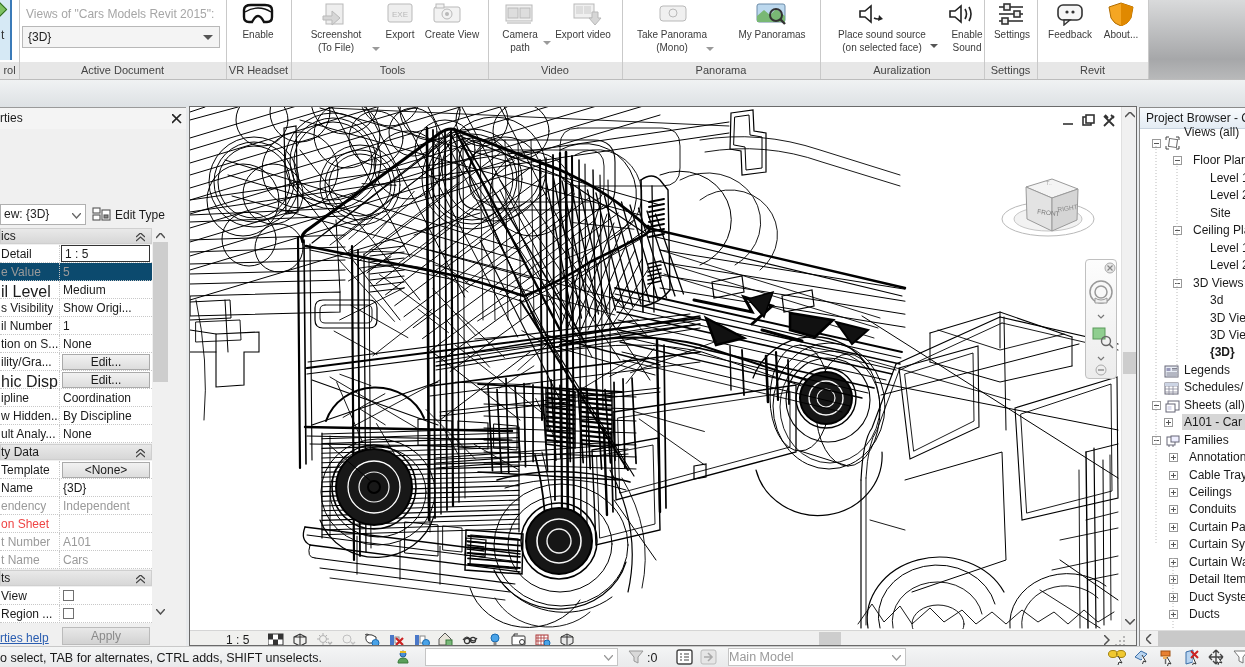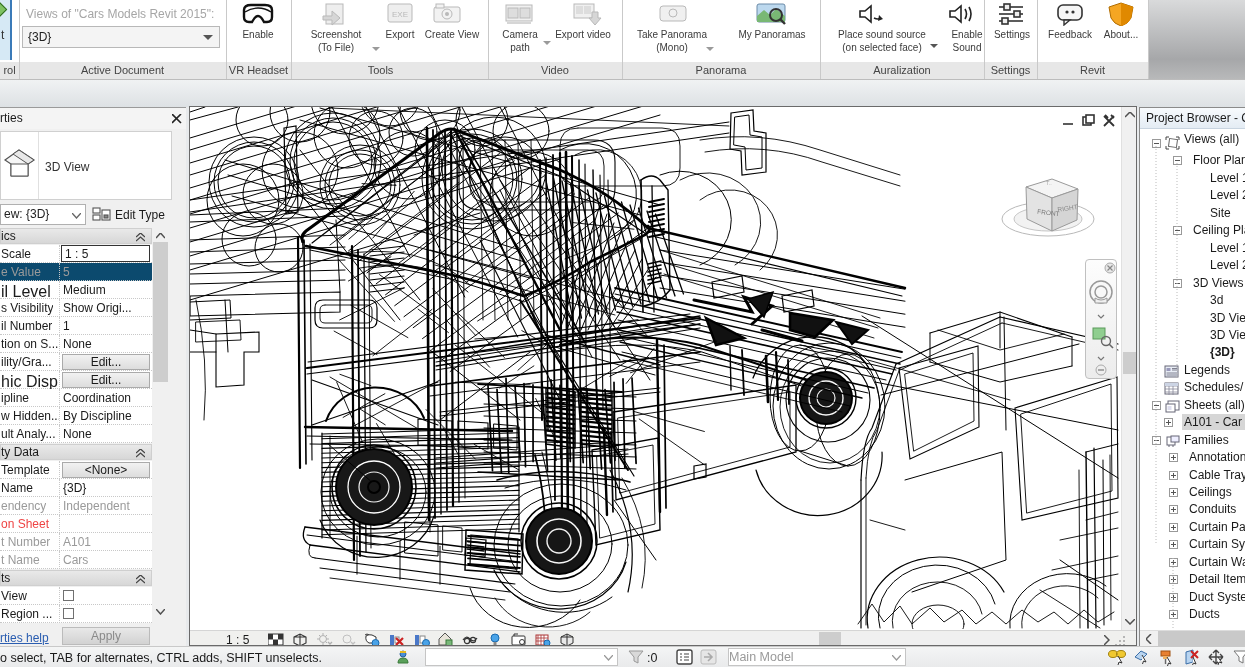--- a/index.html
+++ b/index.html
@@ -19,21 +19,21 @@
     <div class="vline" style="left:488px"></div>
     <div class="vline" style="left:622px"></div>
     <div class="vline" style="left:820px"></div>
     <div class="vline" style="left:984px"></div>
     <div class="vline" style="left:1037px"></div>
     <div class="vline" style="left:1148px"></div>
     <div class="abs" style="left:0;top:79px;width:1245px;height:1px;background:#bcbcbc"></div>
     <div class="glabel" style="left:0px;width:19px">rol</div>
     <div class="glabel" style="left:19px;width:207px">Active Document</div>
     <div class="glabel" style="left:226px;width:65px">VR Headset</div>
-    <div class="glabel" style="left:282px;width:197px">Tools</div>
+    <div class="glabel" style="left:294px;width:197px">Tools</div>
     <div class="glabel" style="left:488px;width:134px">Video</div>
     <div class="glabel" style="left:622px;width:198px">Panorama</div>
     <div class="glabel" style="left:820px;width:164px">Auralization</div>
     <div class="glabel" style="left:984px;width:53px">Settings</div>
     <div class="glabel" style="left:1037px;width:111px">Revit</div>
     <div class="abs" style="left:0;top:0;width:12px;height:60px;background:#d6e9f5;border-right:2px solid #3a7ab8">
 <div class="abs" style="left:-6px;top:4px;width:11px;height:11px;background:#7ec262;border:1px solid #2e6b1e;transform:rotate(45deg)"></div>
 <div class="abs" style="left:1px;top:28px;font-size:12px;color:#333">t</div>
     </div>
     <div class="abs gray" style="left:26px;top:7px;font-size:12px">Views of "Cars Models Revit 2015":</div>
@@ -134,29 +134,20 @@
       <path d="M15 1 L27 5 L25 16 Q22 22 15 24 Q8 22 5 16 L3 5 Z" fill="#f5a623" stroke="#b06c00"></path>
       <path d="M15 1 L27 5 L25 16 Q22 22 15 24 Z" fill="#e08900"></path>
     </svg>
     <div class="btn2" style="left:1096px;width:50px">About...</div>
   </div>
 <div class="abs" style="left:0;top:80px;width:1245px;height:27px;background:linear-gradient(#f0f2f3,#dde1e4)"></div>
 <div class="abs" style="left:0;top:107px;width:186px;height:539px;background:#f0f0f0;border-top:1px solid #9a9a9a">
     <div class="abs" style="left:0;top:0;width:186px;height:21px;background:#f4f4f4;font-size:12px;color:#1a1a1a;line-height:20px">rties<svg width="10" height="10" style="position:absolute;left:172px;top:6px">
         <path d="M0 0 L9 9 M9 0 L0 9" stroke="#222" stroke-width="1.6"></path>
       </svg></div>
-    <div class="abs" style="left:0;top:23px;width:172px;height:69px;background:#fff;border:1px solid #d0d0d0">
-<div class="abs" style="left:0;top:0;width:38px;height:67px;background:#fff;border-right:1px solid #e0e0e0"></div>
-<svg width="34" height="32" style="position:absolute;left:1px;top:16px" viewBox="0 0 34 32">
-        <path d="M17 2 L32 12 L26 16 L26 28 L9 28 L9 16 L3 12 Z" fill="#f6f6f6" stroke="#555" stroke-width="1.2"></path>
-        <path d="M17 2 L32 12 L26 16 L11 6Z" fill="#e8e8e8" stroke="#555" stroke-width="1"></path>
-        <path d="M9 16 L26 16 L26 28 L9 28Z" fill="#fff" stroke="#555"></path>
-      </svg>
-<div class="abs" style="left:44px;top:28px;font-size:12px;color:#333">3D View</div>
-    </div>
     <div class="abs" style="left:0;top:96px;width:86px;height:21px;background:#fff;border:1px solid #b0b0b0;font-size:12px;color:#222;line-height:19px;padding-left:3px">ew: {3D}
 <svg width="9" height="6" style="position:absolute;right:4px;top:8px">
         <path d="M0 0 L4.5 5 L9 0" fill="none" stroke="#666" stroke-width="1.4"></path>
       </svg></div>
     <svg width="20" height="18" style="position:absolute;left:92px;top:98px" viewBox="0 0 20 18">
       <g fill="#fff" stroke="#555" stroke-width="1.1">
         <rect x="1" y="2" width="7" height="5"></rect>
         <rect x="1" y="9" width="7" height="5"></rect>
         <rect x="10" y="4" width="8" height="10"></rect>
         <rect x="12" y="9" width="4" height="3" fill="#888"></rect>
@@ -171,21 +162,21 @@
         </svg></div>
       <div class="abs" style="left:152px;top:0;width:17px;height:398px;background:#f0f0f0"></div>
       <svg width="9" height="6" style="position:absolute;left:156px;top:5px">
         <path d="M0 5 L4.5 0 L9 5" fill="none" stroke="#505050" stroke-width="1.5"></path>
       </svg>
       <svg width="9" height="6" style="position:absolute;left:156px;top:381px">
         <path d="M0 0 L4.5 5 L9 0" fill="none" stroke="#505050" stroke-width="1.5"></path>
       </svg>
       <div class="abs" style="left:153px;top:14px;width:15px;height:140px;background:#cdcdcd"></div>
       <div class="abs" style="left:0;top:17px;width:152px;height:18px;background:#fff;border-bottom:1px dotted #c8c8c8">
-        <div style="position:absolute;left:1px;top:2px;font-size:12px;color:#1a1a1a;white-space:nowrap;max-width:58px;overflow:hidden">Scale</div>
+        <div style="position:absolute;left:1px;top:2px;font-size:12px;color:#1a1a1a;white-space:nowrap;max-width:58px;overflow:hidden">Detail</div>
         <div style="position:absolute;left:59px;top:0;width:1px;height:18px;border-left:1px dotted #c8c8c8"></div>
         <div style="position:absolute;left:61px;top:0px;width:89px;height:17px;border:1px solid #333;font-size:12px;color:#1a1a1a;padding:1px 0 0 3px">1 : 5</div>
       </div>
       <div class="abs" style="left:40px;top:38px;font-size:12px;color:#9a9a9a">1:</div>
       <div class="abs" style="left:0;top:35px;width:152px;height:18px;background:#0c4a6e;border-bottom:1px dotted #c8c8c8">
         <div style="position:absolute;left:1px;top:2px;font-size:12px;color:#9a9a9a;white-space:nowrap;max-width:58px;overflow:hidden">e Value</div>
         <div style="position:absolute;left:59px;top:0;width:1px;height:18px;border-left:1px dotted #c8c8c8"></div>
         <div style="position:absolute;left:63px;top:2px;font-size:12px;color:#9a9a9a;white-space:nowrap">5</div>
       </div>
       <div class="abs" style="left:0;top:53px;width:152px;height:18px;background:#fff;border-bottom:1px dotted #c8c8c8">
@@ -937,21 +928,21 @@
     <div class="abs" style="left:0;top:0;width:106px;height:520px">
       <div style="position:absolute;left:12px;top:31px;width:9px;height:9px;border:1px solid #999;background:#fff">
         <div style="position:absolute;left:1px;top:3px;width:5px;height:1px;background:#555"></div>
       </div>
       <div style="position:absolute;left:25px;top:28px"><svg width="15" height="14" viewBox="0 0 15 14">
           <g stroke="#666" fill="none">
             <rect x="4" y="3" width="8" height="8" transform="rotate(8 8 7)" fill="#fff"></rect>
             <path d="M1 1 L4 1 M1 1 L1 4 M11 1 L14 1 M14 1 L14 4 M1 13 L4 13 M1 10 L1 13 M14 10 L14 13 M11 13 L14 13" stroke="#444"></path>
           </g>
         </svg></div>
-      <div class="tree" style="position:absolute;left:44px;top:24px;">Views (all)</div>
+      <div class="tree" style="position:absolute;left:44px;top:17px;">Views (all)</div>
       <div style="position:absolute;left:33px;top:48.45px;width:9px;height:9px;border:1px solid #999;background:#fff">
         <div style="position:absolute;left:1px;top:3px;width:5px;height:1px;background:#555"></div>
       </div>
       <div class="tree" style="position:absolute;left:53px;top:45.45px;">Floor Plans</div>
       <div class="tree" style="position:absolute;left:70px;top:62.900000000000006px;">Level 1</div>
       <div class="tree" style="position:absolute;left:70px;top:80.35000000000001px;">Level 2</div>
       <div class="tree" style="position:absolute;left:70px;top:97.80000000000001px;">Site</div>
       <div style="position:absolute;left:33px;top:118.25000000000001px;width:9px;height:9px;border:1px solid #999;background:#fff">
         <div style="position:absolute;left:1px;top:3px;width:5px;height:1px;background:#555"></div>
       </div>

